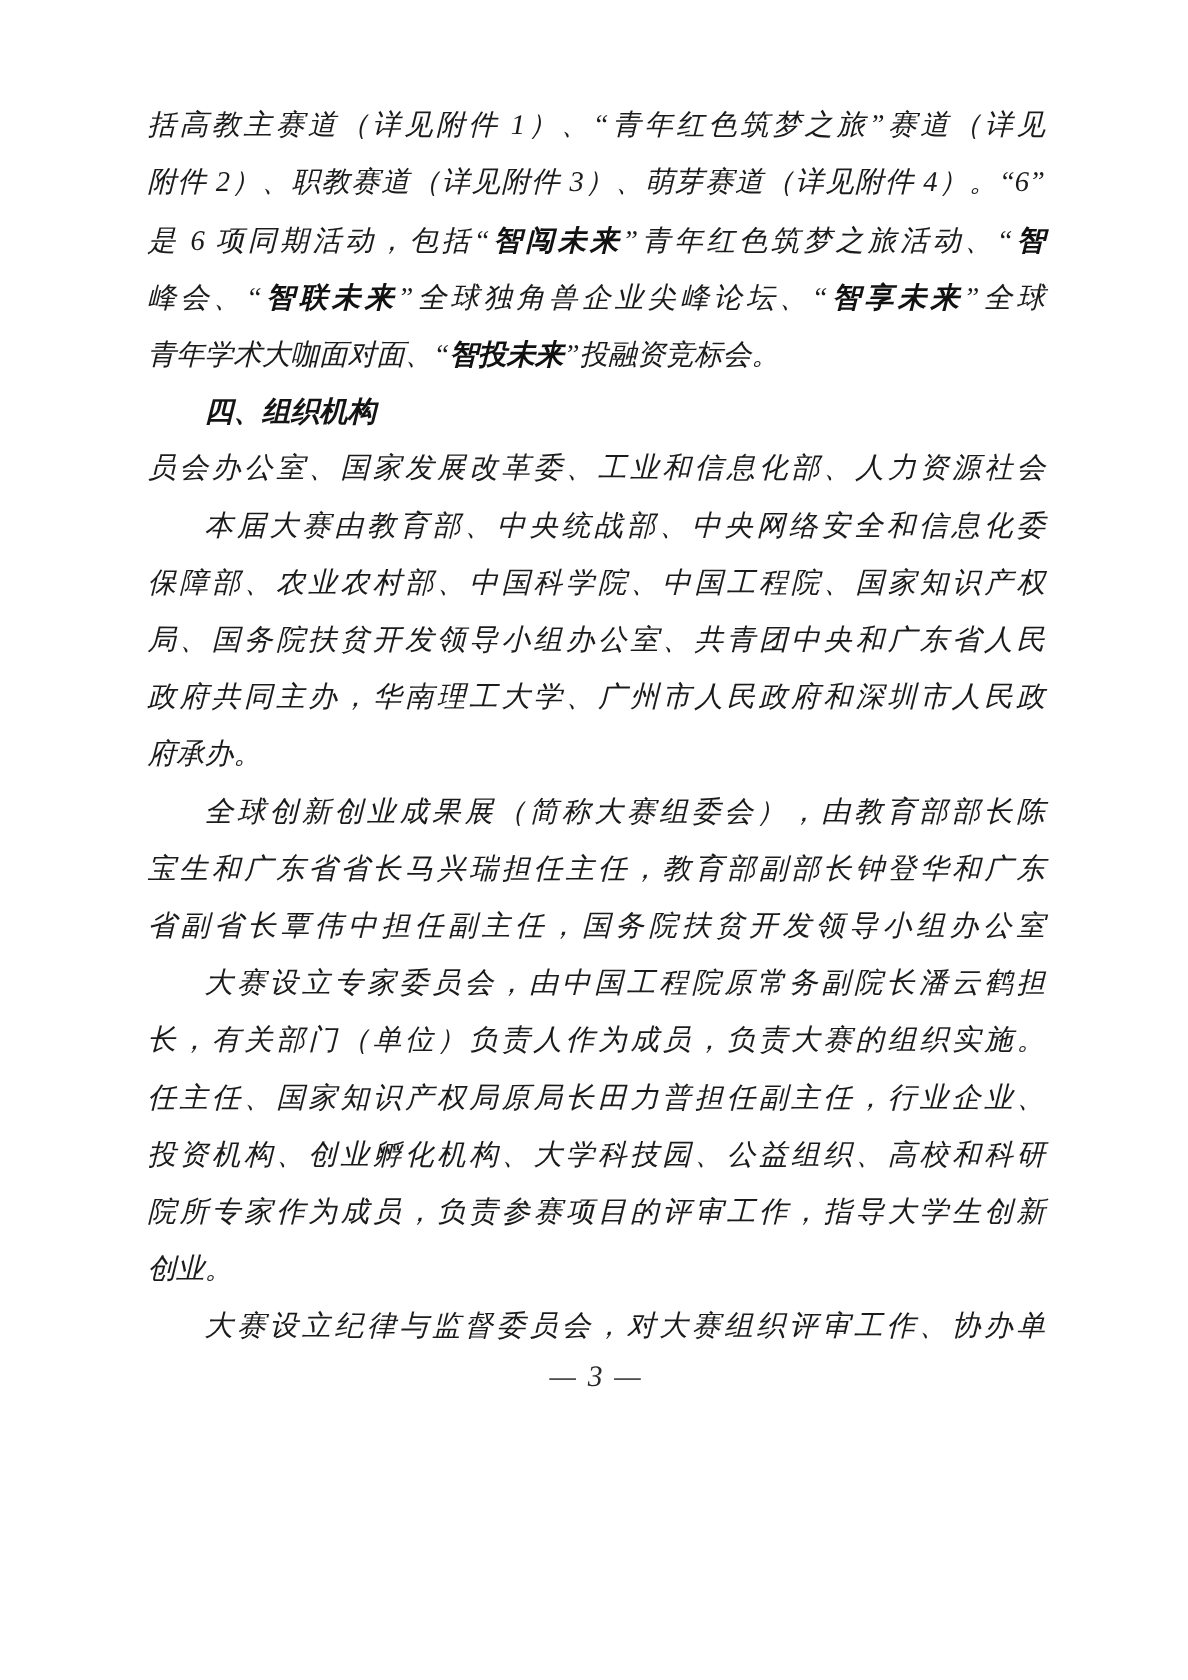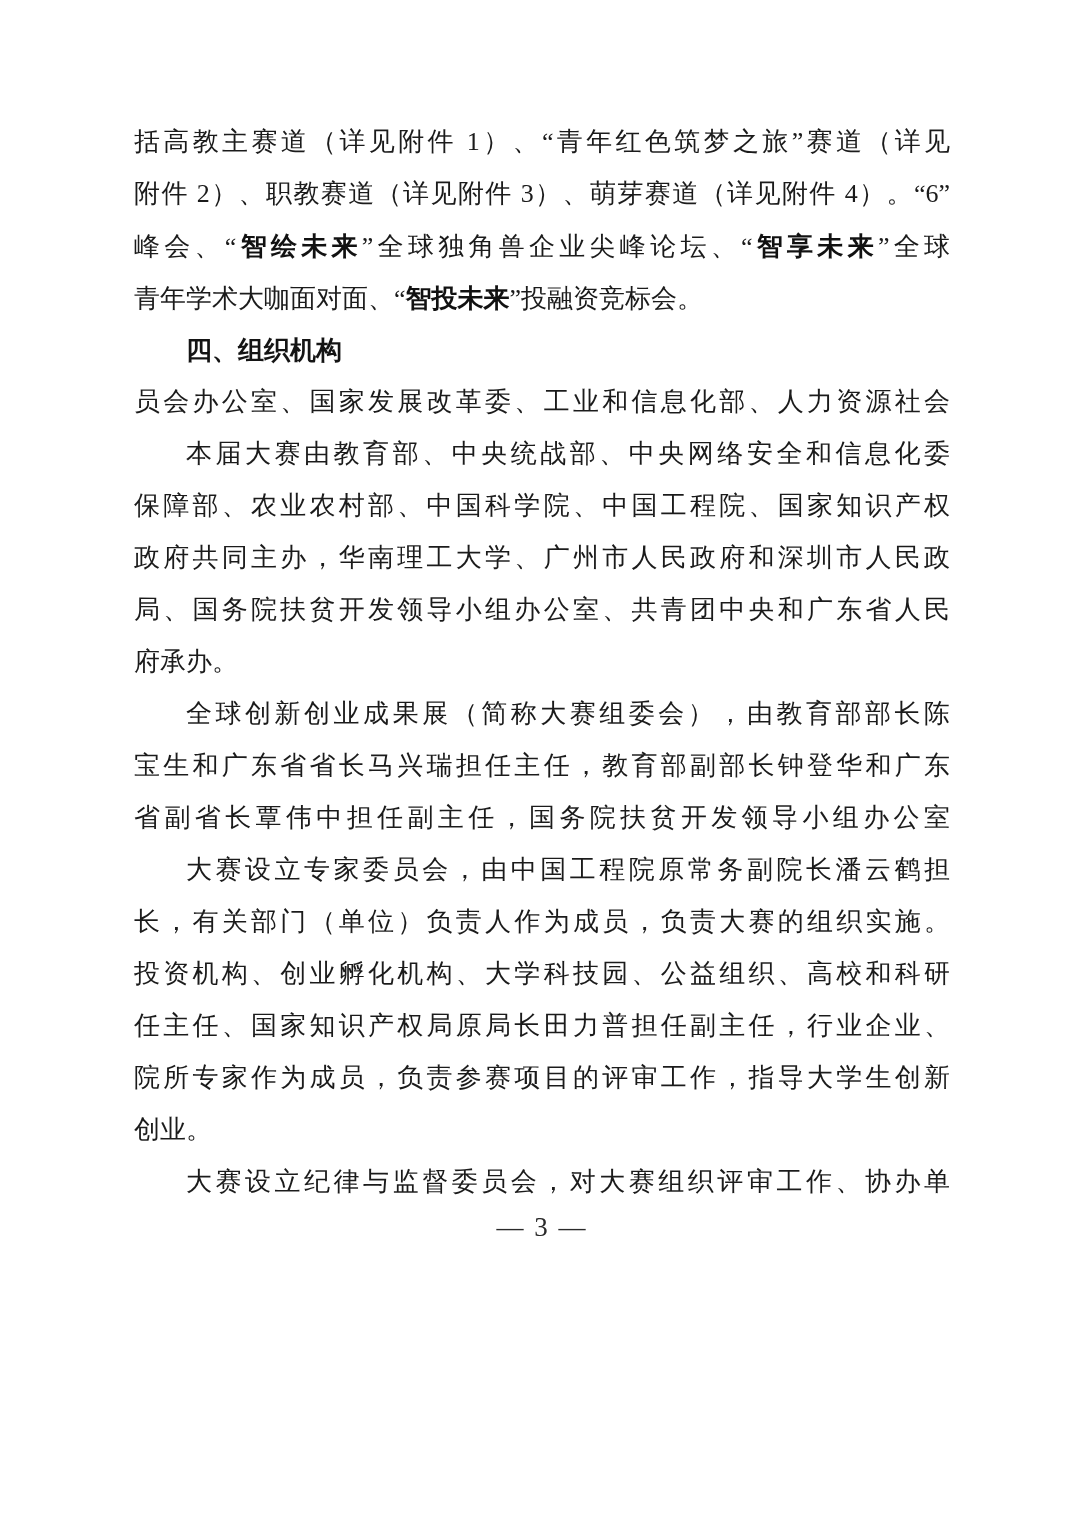--- a/index.html
+++ b/index.html
@@ -11,21 +11,22 @@
     width: 1080px;
     height: 1527px;
     position: relative;
     overflow: hidden;
     font-family: "Liberation Serif", serif;
     color: #1b1b1b;
   }
   .doc {
     width: 816px;
     margin-left: 134px;
-    padding-top: 116px;
+    padding-top: 88px;
+    font-style: italic;
   }
   .line {
     font-family: "Liberation Serif", serif;
     font-size: 26px;
     line-height: 52px;
     height: 52px;
     text-align: justify;
     text-align-last: justify;
     color: #1b1b1b;
     white-space: normal;
@@ -66,48 +67,51 @@
 <div class="doc">
 
   <div class="line">
     <span>括高教主赛道（详见附件 1）、“青年红色筑梦之旅”赛道（详见</span>
   </div>
 
   <div class="line">
     <span>附件 2）、职教赛道（详见附件 3）、萌芽赛道（详见附件 4）。“6”</span>
   </div>
 
+  <div class="line">
+    <span>是 6 项同期活动，包括“</span><span class="b">智闯未来</span><span>”青年红色筑梦之旅活动、“</span><span class="b">智</span>
+  </div>
 
 
   <div class="line">
-    <span>峰会、“</span><span class="b">智绘未来</span><span>”全球独角兽企业尖峰论坛、“</span><span class="b">智享未来</span><span>”全球</span>
+    <span>峰会、“</span><span class="b">智联未来</span><span>”全球独角兽企业尖峰论坛、“</span><span class="b">智享未来</span><span>”全球</span>
   </div>
 
   <div class="line end">
     <span>青年学术大咖面对面、“</span><span class="b">智投未来</span><span>”投融资竞标会。</span>
   </div>
 
   <div class="line head ind">
     <span>四、组织机构</span>
   </div>
 
   <div class="line">
     <span>员会办公室、国家发展改革委、工业和信息化部、人力资源社会</span>
   </div>
   <div class="line ind">
     <span>本届大赛由教育部、中央统战部、中央网络安全和信息化委</span>
   </div>
   <div class="line">
     <span>保障部、农业农村部、中国科学院、中国工程院、国家知识产权</span>
   </div>
   <div class="line">
-    <span>政府共同主办，华南理工大学、广州市人民政府和深圳市人民政</span>
+    <span>局、国务院扶贫开发领导小组办公室、共青团中央和广东省人民</span>
   </div>
   <div class="line">
-    <span>局、国务院扶贫开发领导小组办公室、共青团中央和广东省人民</span>
+    <span>政府共同主办，华南理工大学、广州市人民政府和深圳市人民政</span>
   </div>
   <div class="line end">
     <span>府承办。</span>
   </div>
 
   <div class="line ind">
     <span>全球创新创业成果展（简称大赛组委会），由教育部部长陈</span>
   </div>
   <div class="line">
     <span>宝生和广东省省长马兴瑞担任主任，教育部副部长钟登华和广东</span>
@@ -116,24 +120,24 @@
     <span>省副省长覃伟中担任副主任，国务院扶贫开发领导小组办公室</span>
   </div>
   <div class="line ind">
     <span>大赛设立专家委员会，由中国工程院原常务副院长潘云鹤担</span>
   </div>
 
   <div class="line">
     <span>长，有关部门（单位）负责人作为成员，负责大赛的组织实施。</span>
   </div>
   <div class="line">
-    <span>投资机构、创业孵化机构、大学科技园、公益组织、高校和科研</span>
+    <span>任主任、国家知识产权局原局长田力普担任副主任，行业企业、</span>
   </div>
   <div class="line">
-    <span>任主任、国家知识产权局原局长田力普担任副主任，行业企业、</span>
+    <span>投资机构、创业孵化机构、大学科技园、公益组织、高校和科研</span>
   </div>
   <div class="line">
     <span>院所专家作为成员，负责参赛项目的评审工作，指导大学生创新</span>
   </div>
   <div class="line end">
     <span>创业。</span>
   </div>
 
   <div class="line ind">
     <span>大赛设立纪律与监督委员会，对大赛组织评审工作、协办单</span>

